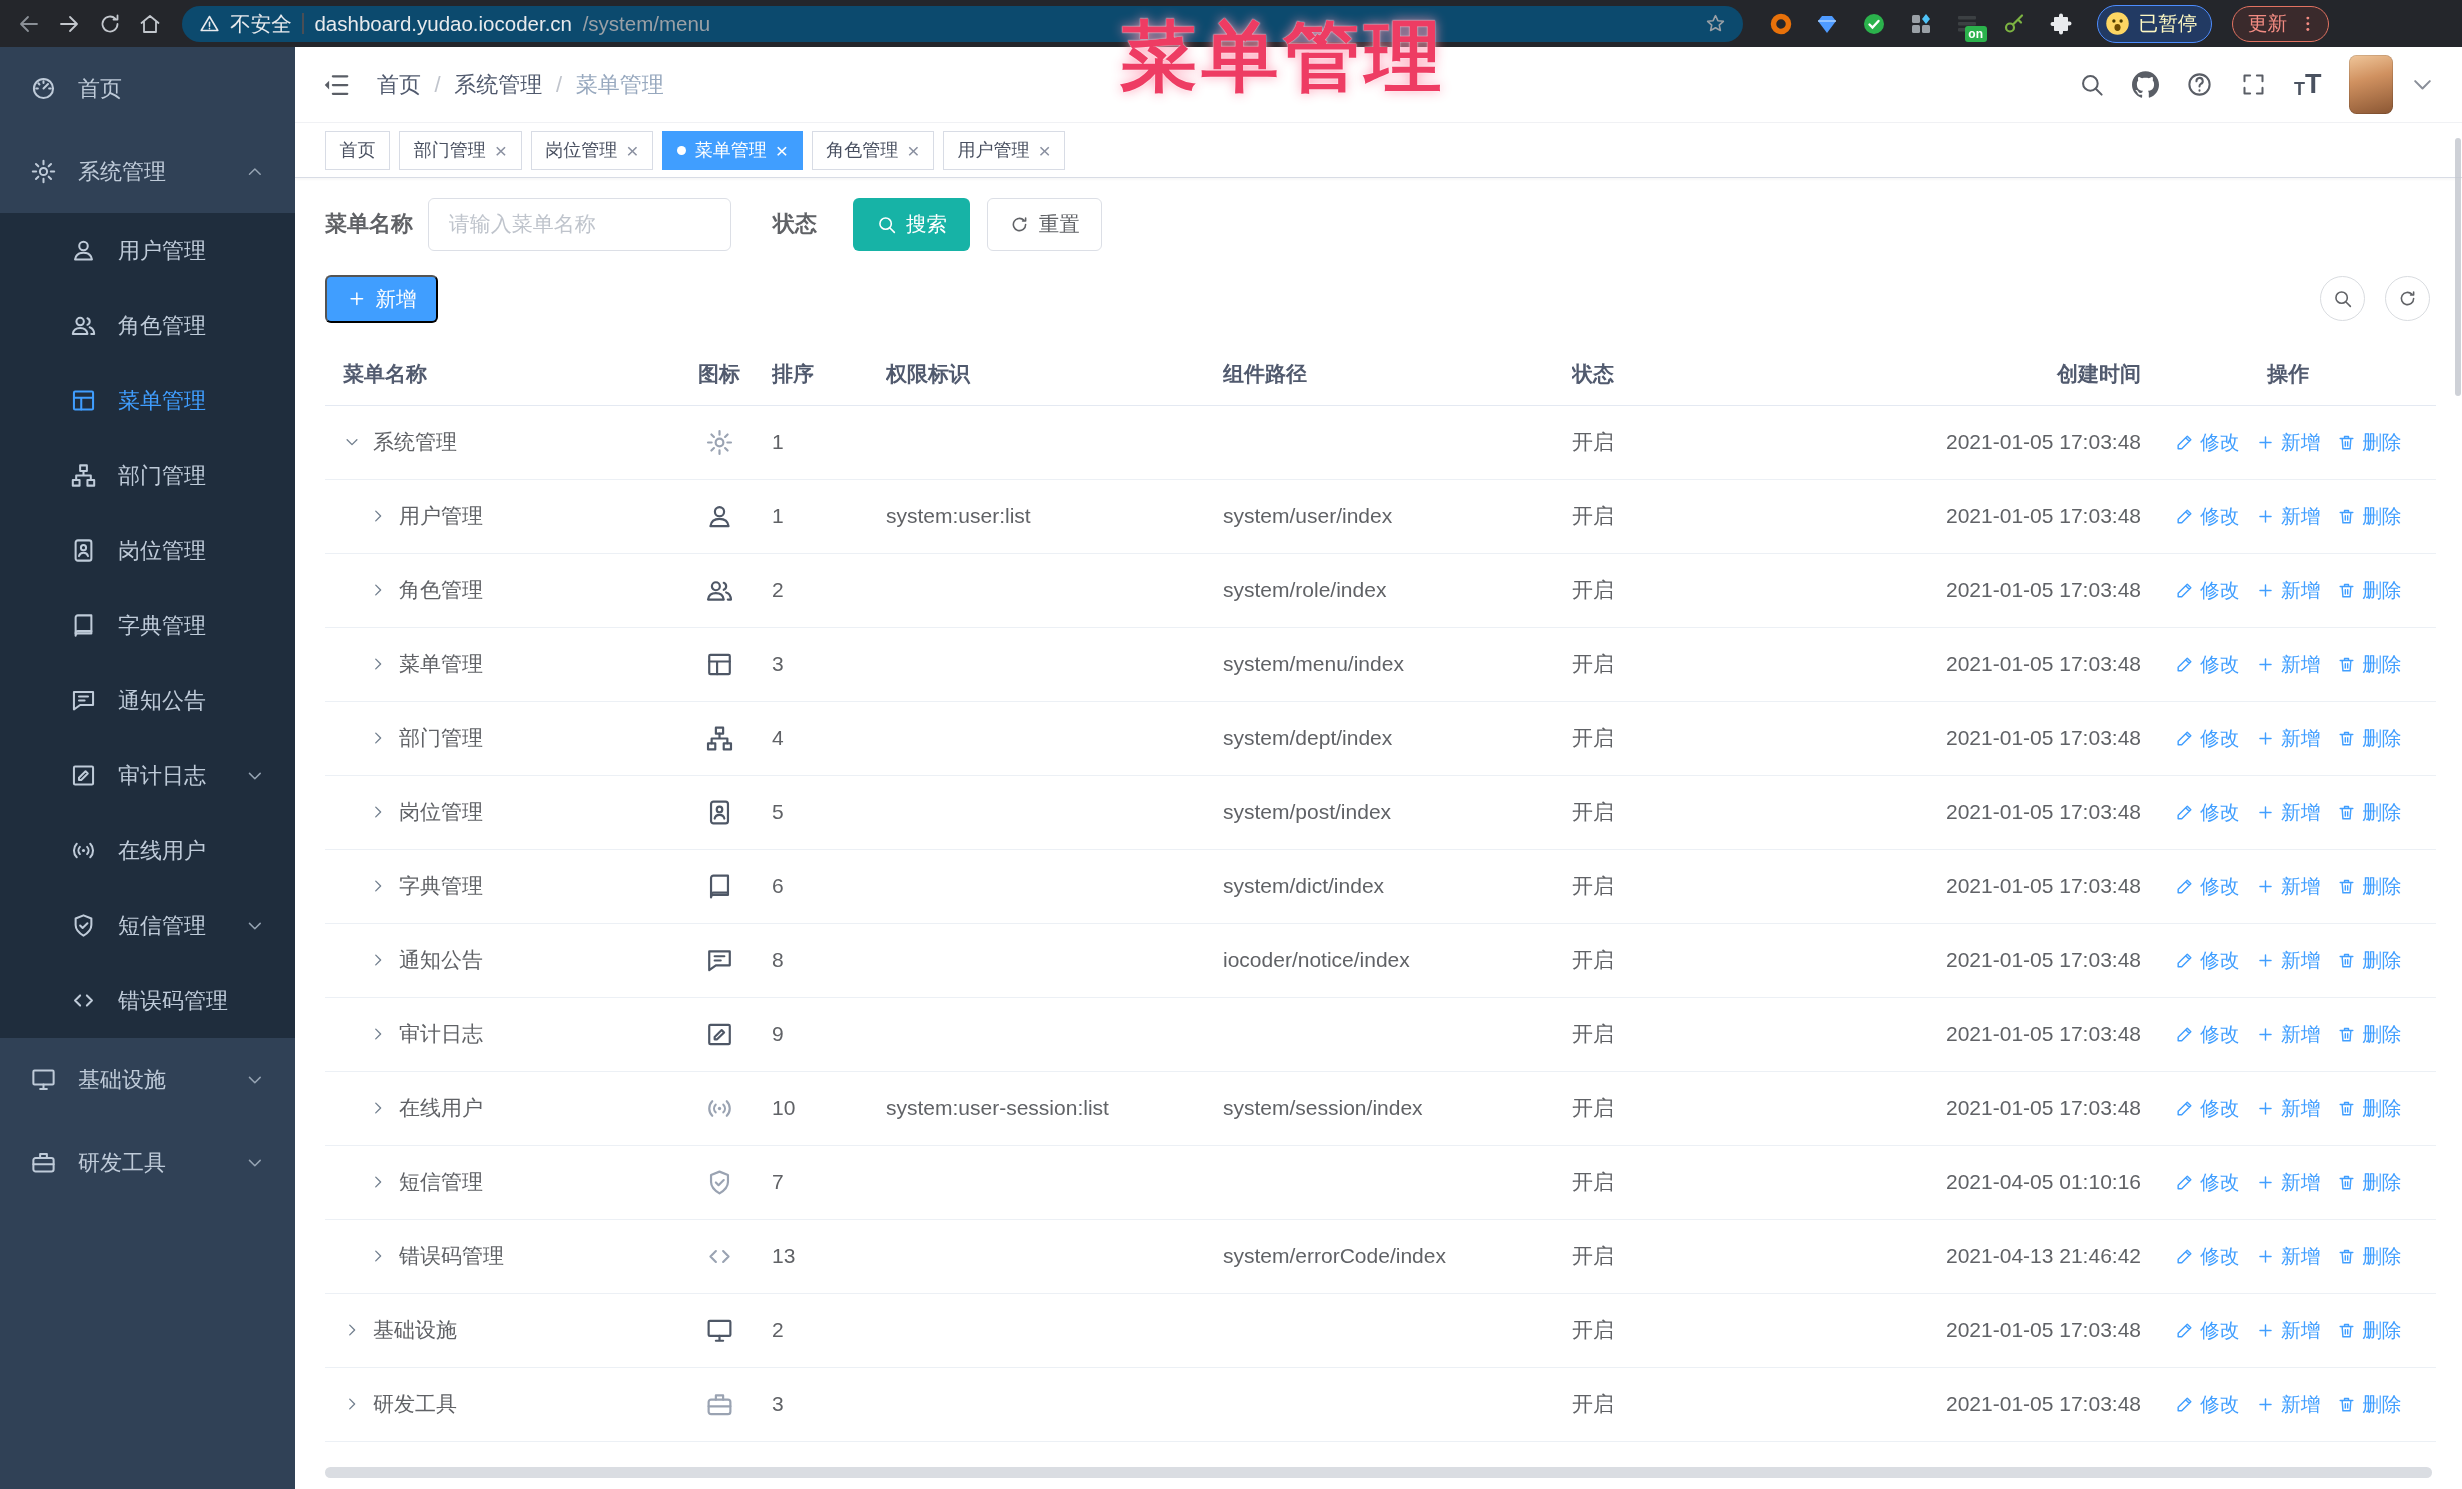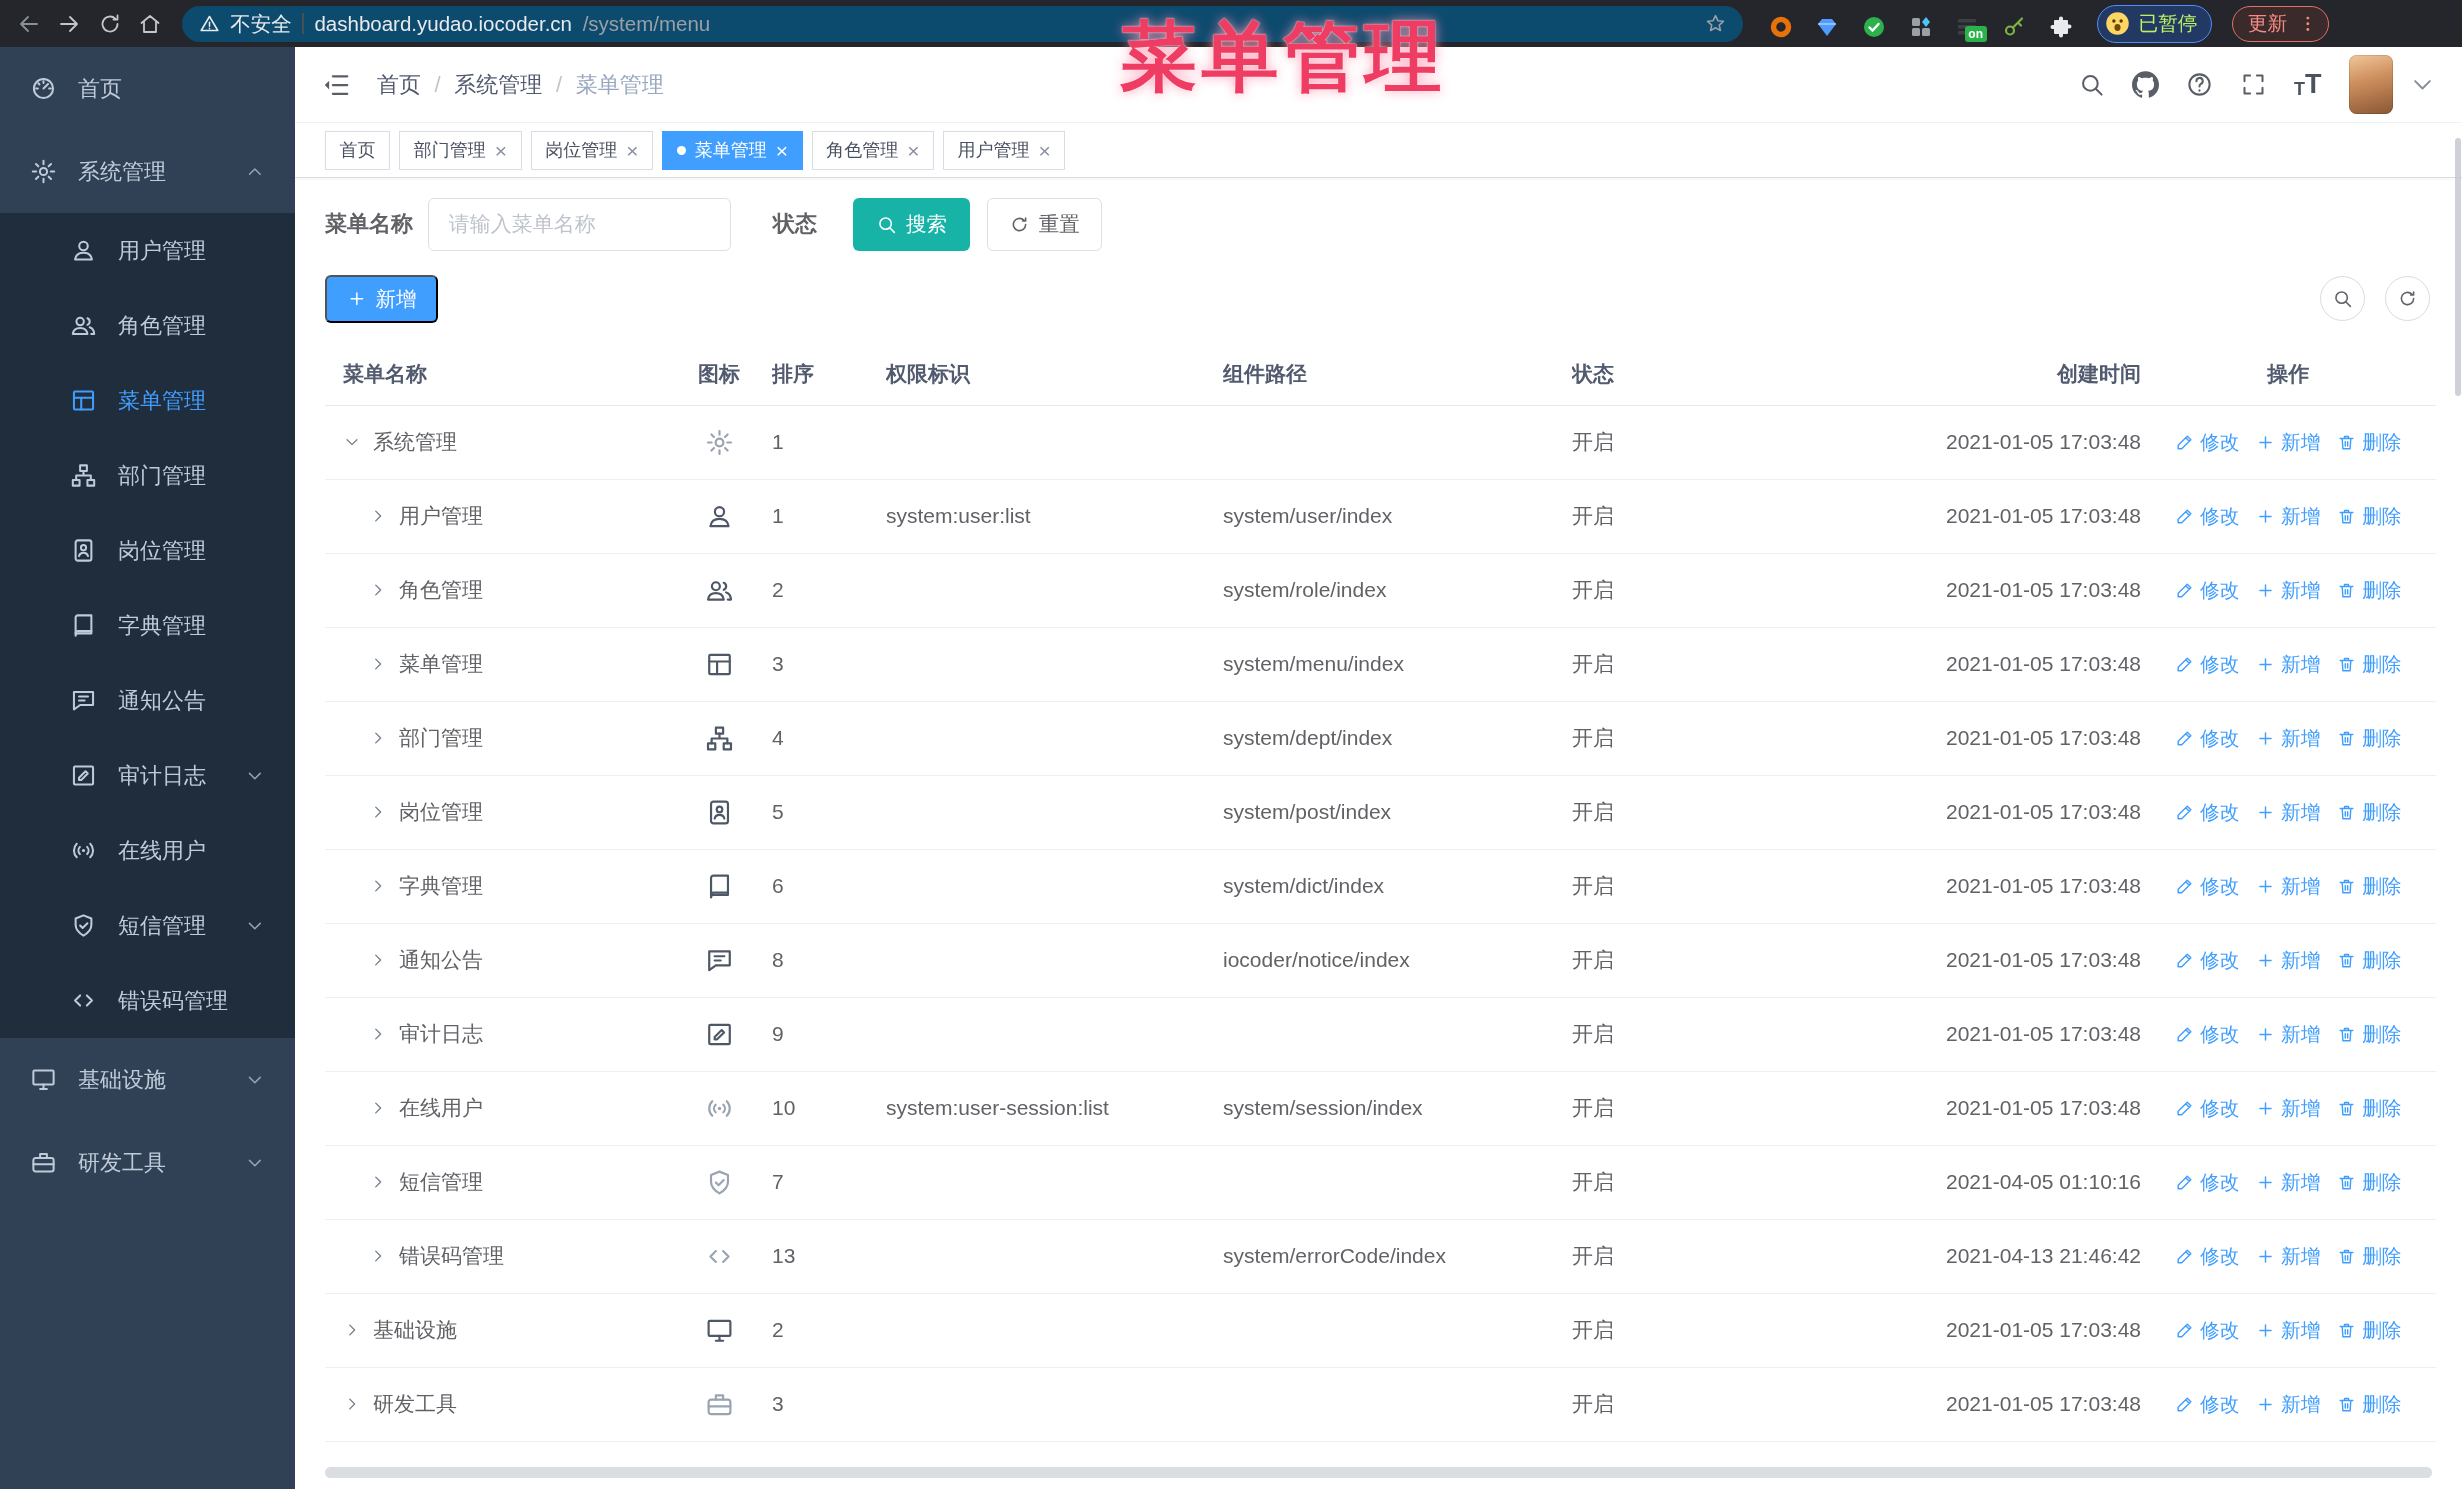--- a/index.html
+++ b/index.html
@@ -9,24 +9,24 @@
 .browser{height:47px;background:#24262b;display:flex;align-items:center;padding:0 12px;gap:7.6px}
 .bnav{width:33px;height:33px;display:flex;align-items:center;justify-content:center;color:#c3c7cd;border-radius:50%}
 .bnav.dim{color:#8b9097}
 .bnav .ic{width:24px;height:24px}
 .omnibox{width:1561px;height:36px;background:#0c4a6e;border-radius:18px;display:flex;align-items:center;padding:0 16.7px;margin-left:7.6px;color:#e8eaed;font-size:20.5px;gap:10.6px}
 .omnibox .ic{width:21px;height:21px}
 .odiv{width:1.5px;height:21px;background:#4a4e55}
 .opath{color:#9aa0a6}
 .ospacer{flex:1}
 .exts{display:flex;align-items:center;gap:16.7px;margin-left:15px}
-.ext{width:30px;height:30px;display:flex;align-items:flex-end;justify-content:center;position:relative}
+.ext{width:30px;height:30px;display:flex;align-items:center;justify-content:center;position:relative}
 .ext svg{width:24px;height:24px}
 .onbadge{position:absolute;right:-4.5px;bottom:-3px;background:#2bb24c;color:#fff;font-size:12px;padding:0.8px 3.8px;border-radius:3px;font-weight:700}
-.chip{height:38px;display:flex;align-items:center;gap:7.6px;border:1.5px solid #4d8dff;background:#223a63;border-radius:19px;padding:0 13.6px 0 6px;color:#bef264;font-size:19.7px;margin-left:13.6px}
+.chip{height:38px;display:flex;align-items:center;gap:7.6px;border:1.5px solid #4d8dff;background:#223a63;border-radius:19px;padding:0 13.6px 0 6px;color:#fef9c3;font-size:19.7px;margin-left:13.6px}
 .chip svg{width:27px;height:27px}
 .updbtn{height:36px;display:flex;align-items:center;gap:10.6px;border:1.5px solid #e27261;background:#3a2a2c;border-radius:18px;padding:0 10.6px 0 15px;color:#f28b82;font-size:19.7px;margin-left:12px}
 .updbtn .ic{width:19.7px;height:19.7px;color:#f28b82}
 
 .app{display:flex;height:1443px}
 .sidebar{width:295px;background:#304156;color:#bfcbd9;flex-shrink:0;overflow:hidden}
 .logo{height:89px;display:flex;align-items:center;gap:16.7px;padding:0 39px}
 .logo svg{width:50px;height:50px;border-radius:6px}
 .logo-title{color:#fff;font-size:25px;font-weight:700;white-space:nowrap}
 .m-item{height:83px;display:flex;align-items:center;padding:0 30px;font-size:22px;gap:21px;cursor:pointer}

